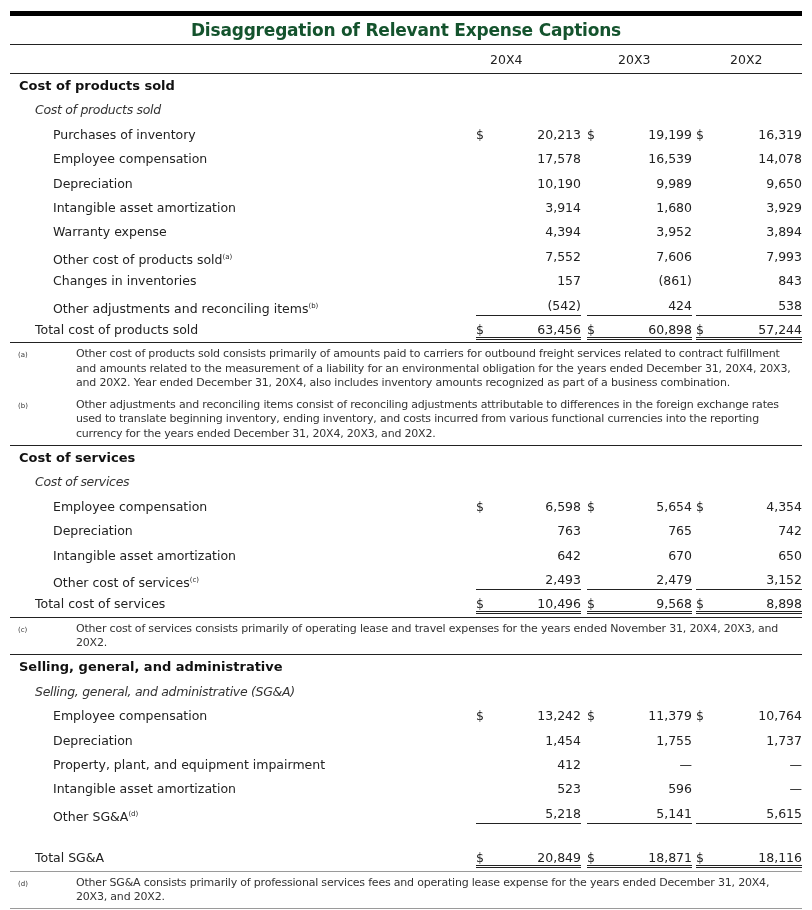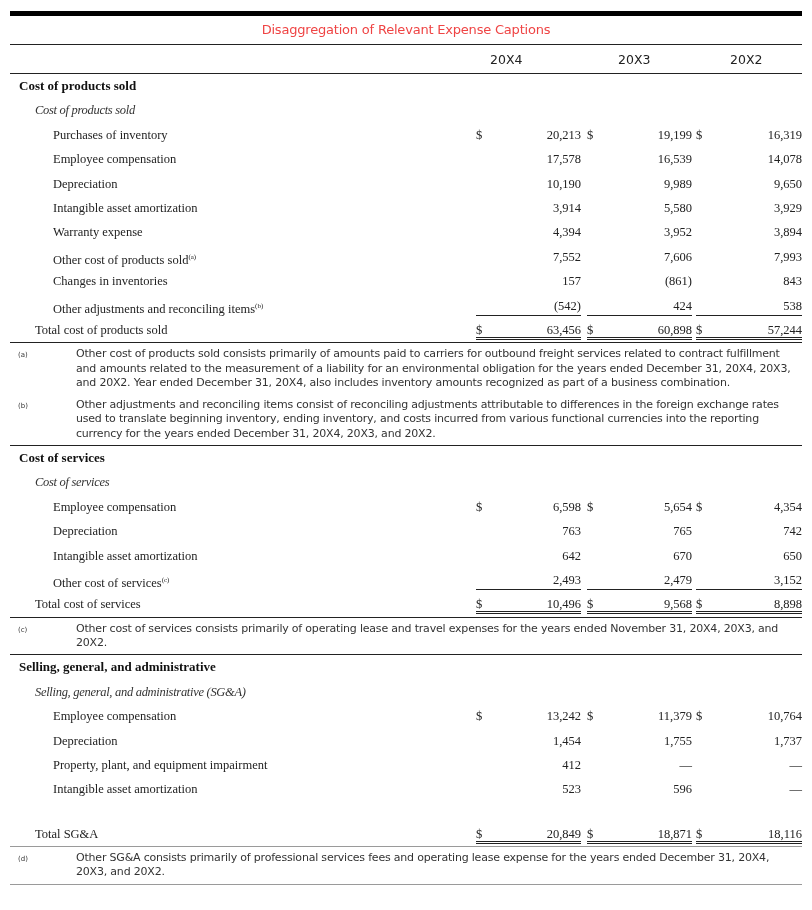--- a/index.html
+++ b/index.html
@@ -5,28 +5,28 @@
   * { box-sizing: border-box; margin: 0; padding: 0; }
   body {
     width: 812px; height: 910px; background: #ffffff;
     font-family: "DejaVu Sans", sans-serif; color: #222;
     position: relative; overflow: hidden;
   }
   .wrap { position: absolute; left: 10px; top: 0; width: 792px; }
   .topbar { height: 5px; background: #000; margin-top: 11px; }
   .title {
     height: 28px; line-height: 28px; text-align: center;
-    font-weight: normal; font-size: 13px; color: #ef4444;
+    font-weight: bold; font-size: 17px; color: #14532d;
     letter-spacing: -0.2px;
   }
   .rule { height: 1px; background: #222; }
   .rule.grey { background: #9a9a9a; }
   .years { height: 28px; position: relative; font-size: 12.5px; }
   .years span { position: absolute; top: 7px; }
-  .row { height: 24.4px; position: relative; font-size: 12.5px; line-height: 24px; font-family: Liberation Serif, serif; }
+  .row { height: 24.4px; position: relative; font-size: 12.5px; line-height: 24px; }
   .row .lbl { position: absolute; white-space: nowrap; }
   .sec .lbl { left: 9px; font-weight: bold; font-size: 13px; color: #111; }
   .sub .lbl { left: 25px; font-style: italic; font-size: 12.5px; color: #333; letter-spacing: -0.3px; }
   .item .lbl { left: 43px; }
   .total .lbl { left: 25px; }
   sup { font-size: 7px; vertical-align: 5px; }
   .cell { position: absolute; top: 0; height: 22px; }
   .cell .d { position: absolute; left: 0; }
   .cell .v { position: absolute; right: 0; }
   .c1 { left: 466px; width: 105px; }
@@ -96,21 +96,21 @@
         <div class="cell c3">
           <span class="v">9,650</span>
         </div>
       </div>
       <div class="row item">
         <span class="lbl">Intangible asset amortization</span>
         <div class="cell c1">
           <span class="v">3,914</span>
         </div>
         <div class="cell c2">
-          <span class="v">5,580</span>
+          <span class="v">1,680</span>
         </div>
         <div class="cell c3">
           <span class="v">3,929</span>
         </div>
       </div>
       <div class="row item">
         <span class="lbl">Warranty expense</span>
         <div class="cell c1">
           <span class="v">4,394</span>
         </div>
@@ -308,20 +308,32 @@
       <div class="row item">
         <span class="lbl">Intangible asset amortization</span>
         <div class="cell c1">
           <span class="v">523</span>
         </div>
         <div class="cell c2">
           <span class="v">596</span>
         </div>
         <div class="cell c3">
           <span class="v">—</span>
+        </div>
+      </div>
+      <div class="row item ul">
+        <span class="lbl">Other SG&amp;A<sup>(d)</sup></span>
+        <div class="cell c1">
+          <span class="v">5,218</span>
+        </div>
+        <div class="cell c2">
+          <span class="v">5,141</span>
+        </div>
+        <div class="cell c3">
+          <span class="v">5,615</span>
         </div>
       </div>
       <div class="row total dul" style="margin-top: 20px;">
         <span class="lbl">Total SG&amp;A</span>
         <div class="cell c1">
           <span class="d">$</span>
           <span class="v">20,849</span>
         </div>
         <div class="cell c2">
           <span class="d">$</span>

